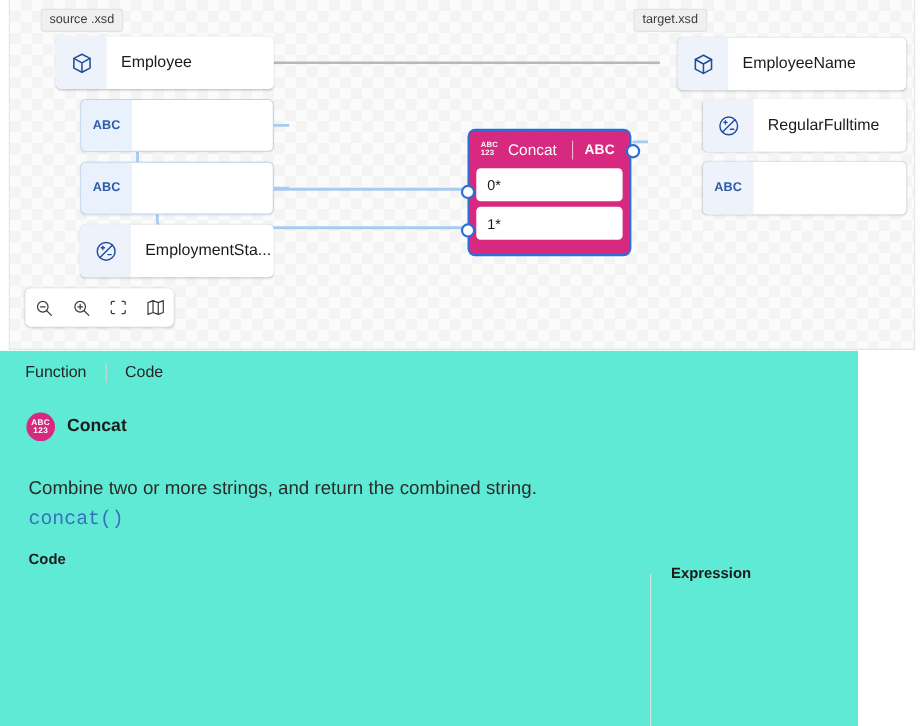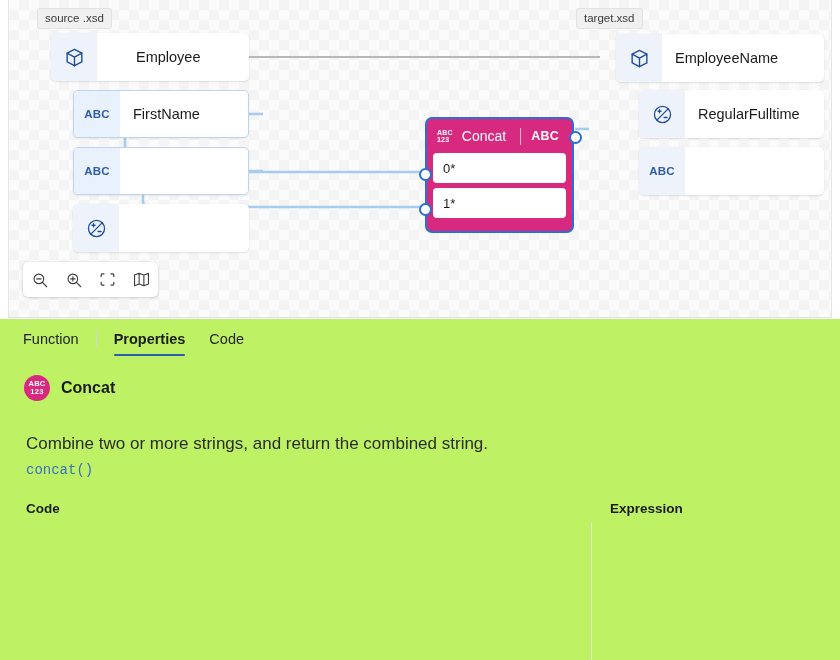--- a/index.html
+++ b/index.html
@@ -66,21 +66,21 @@
     padding-left: 13px; padding-right: 10px;
     font-size: 14.5px; color: #1b1b1b;
     white-space: nowrap; overflow: hidden;
   }
   .abc-badge {
     font-size: 11.5px; font-weight: 700; color: #2f5ca8;
     letter-spacing: .2px;
   }
 
   
-  #node-employee      { left: 42px;  top: 33px;  width: 198px; gap: 26px; }
+  #node-employee      { left: 42px;  top: 33px;  width: 198px; }
   #node-firstname     { left: 64px;  top: 90px;  width: 176px; }
   #node-lastname      { left: 64px;  top: 147px; width: 176px; }
   #node-employmentsta { left: 64px;  top: 204px; width: 176px; }
   
   #node-employeename    { left: 607px; top: 34px;  width: 208px; }
   #node-regularfulltime { left: 630px; top: 90px;  width: 185px; }
   #node-anyattribute    { left: 630px; top: 147px; width: 185px; }
 
   
   #fn-concat {
@@ -138,21 +138,21 @@
     box-shadow: 0 1px 3px rgba(0,0,0,.14), 0 0 2px rgba(0,0,0,.10);
     display: flex; align-items: center;
   }
   #canvas-toolbar .tb-btn {
     flex: 1 1 0; height: 100%;
     display: flex; align-items: center; justify-content: center;
     color: #3c3c3c; cursor: pointer;
   }
 
   
-  .bottom { position: absolute; left: 0; top: 319px; width: 840px; height: 341px; background: #bef264; }
+  .bottom { position: absolute; left: 0; top: 319px; width: 780px; height: 341px; background: #5eead4; }
 
   .tabs {
     position: absolute; left: 0; top: 0; width: 840px; height: 40px;
     display: flex; align-items: center; padding-left: 11px;
   }
   .tab {
     position: relative;
     font-size: 14.5px; color: #242424;
     padding: 0 12px; height: 38px;
     display: flex; align-items: center; cursor: pointer;
@@ -179,30 +179,30 @@
     margin-right: 11px;
   }
   .fn-header-name { font-size: 16px; font-weight: 600; color: #1b1b1b; }
 
   .desc {
     position: absolute; left: 26px; top: 115px;
     font-size: 17px; color: #2b2b2b;
   }
   .signature {
     position: absolute; left: 26px; top: 143px;
-    font-size: 14px; color: #3a6fbf;
+    font-size: 18px; color: #3a6fbf;
     font-family: "Liberation Mono", monospace;
   }
 
   .section-title {
     position: absolute;
     font-size: 13.5px; font-weight: 700; color: #1b1b1b;
   }
   #input-title { left: 26px; top: 182px; }
-  #expression-title { left: 610px; top: 182px; }
+  #expression-title { left: 610px; top: 194px; }
 
   .v-divider {
     position: absolute; left: 591px; top: 203px;
     width: 1px; height: 148px; background: #e2e2e2;
   }
 
   
   #edges { position: absolute; left: 0; top: 0; width: 824px; height: 318px; pointer-events: none; }
 </style>
 </head>
@@ -233,38 +233,38 @@
           <path d="M12 11.6 20.4 7M12 11.6 3.6 7M12 11.6v9.8" stroke-linecap="round"></path>
         </svg>
       </div>
       <div class="lbl">Employee</div>
     </div>
 
     <div class="node outlined" id="node-firstname">
       <div class="ico">
         <span class="abc-badge">ABC</span>
       </div>
-      <div class="lbl">FirstName</div>
     </div>
 
     <div class="node outlined" id="node-lastname">
       <div class="ico">
         <span class="abc-badge">ABC</span>
       </div>
     </div>
 
     <div class="node" id="node-employmentsta">
       <div class="ico">
         <svg width="21" height="21" viewBox="0 0 24 24" fill="none" stroke="#1f4e9c" stroke-width="1.5">
           <circle cx="12" cy="12" r="9.2"></circle>
           <path d="M18.4 5.6 5.6 18.4" stroke-linecap="round"></path>
           <path d="M8.6 6.6v3.4M6.9 8.3h3.4" stroke-linecap="round"></path>
           <path d="M13.8 15.4h3.4" stroke-linecap="round"></path>
         </svg>
       </div>
+      <div class="lbl">EmploymentSta...</div>
     </div>
 
     <div class="node" id="node-employeename">
       <div class="ico">
         <svg width="21" height="21" viewBox="0 0 24 24" fill="none" stroke="#1f4e9c" stroke-width="1.6">
           <path d="M12 2.6 20.4 7v10L12 21.4 3.6 17V7z" stroke-linejoin="round"></path>
           <path d="M12 11.6 20.4 7M12 11.6 3.6 7M12 11.6v9.8" stroke-linecap="round"></path>
         </svg>
       </div>
       <div class="lbl">EmployeeName</div>
@@ -335,21 +335,20 @@
         </svg>
       </div>
     </div>
   </div>
 
   <div class="bottom">
 
     <div class="tabs">
       <div class="tab">Function</div>
       <div class="tab-divider"></div>
-      <div class="tab active">Properties</div>
       <div class="tab">Code</div>
     </div>
 
     <div class="fn-header-row">
       <div class="fn-badge-circle">
         <div>ABC</div>
         <div>123</div>
       </div>
       <div class="fn-header-name">Concat</div>
     </div>

